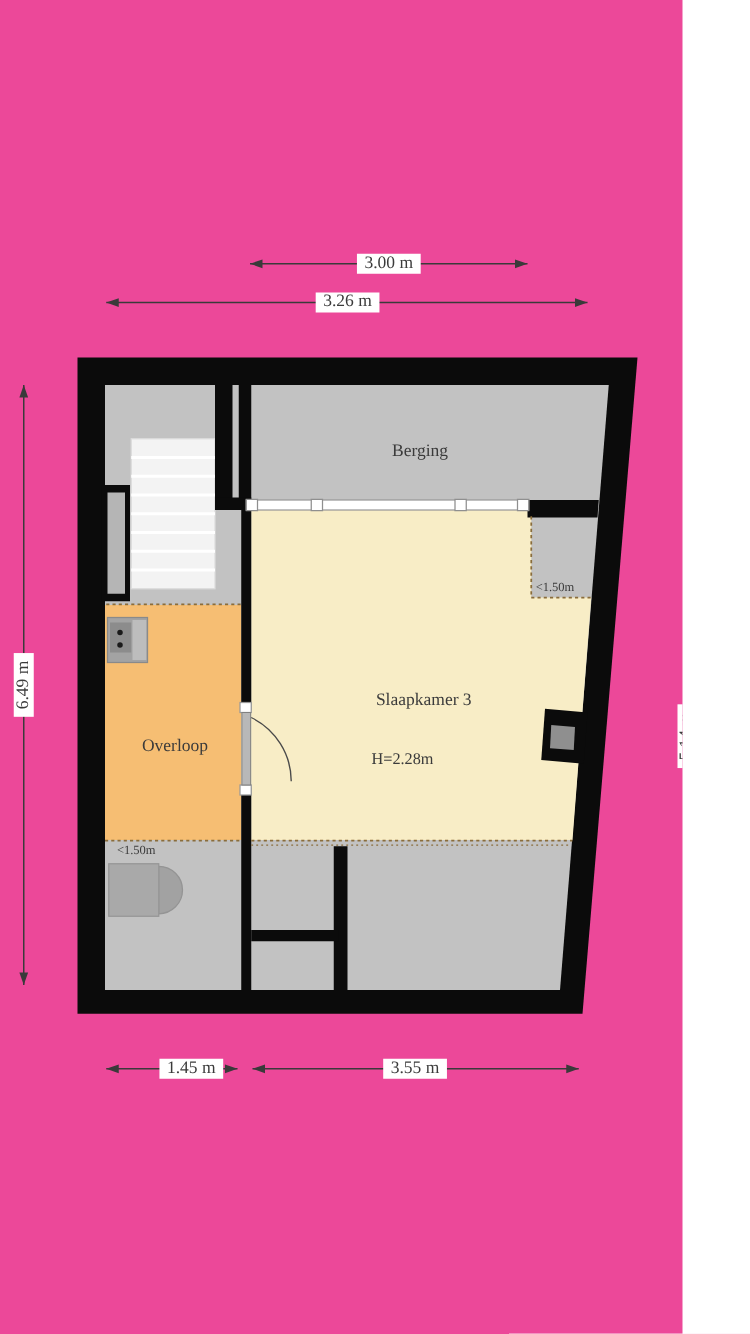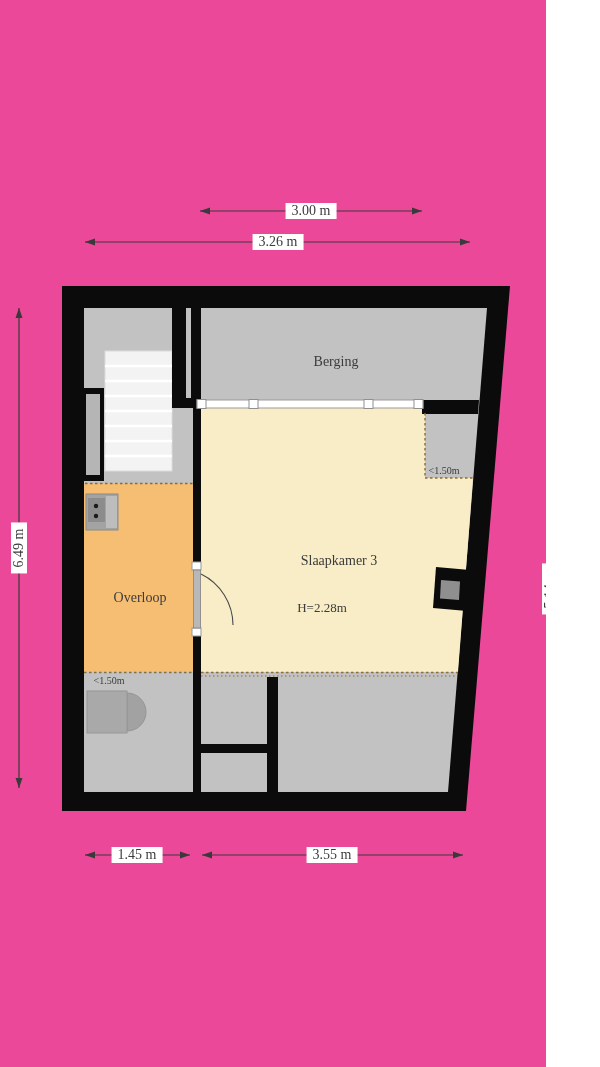--- a/index.html
+++ b/index.html
@@ -141,21 +141,21 @@
         <polygon points="463,855 453,851.5 453,858.5" stroke="none"></polygon>
       </g>
     </g>
   </svg>
 
   <div class="lbl dim" style="left:311px;top:211px;">3.00 m</div>
   <div class="lbl dim" style="left:278px;top:242px;">3.26 m</div>
   <div class="lbl dim vert" style="left:19px;top:548px;">6.49 m</div>
   <div class="lbl dim vert" style="left:550px;top:589px;">5.14 m</div>
   <div class="lbl dim vert" style="left:580px;top:577px;">2.58 m</div>
-  <div class="lbl dim" style="left:137px;top:855px;">1.45 m</div>
+  <div class="lbl dim" style="left:153px;top:855px;">1.45 m</div>
   <div class="lbl dim" style="left:332px;top:855px;">3.55 m</div>
 
   <div class="lbl" style="left:336px;top:362px;text-align:right;">Berging</div>
   <div class="lbl" style="left:339px;top:561px;text-align:center;">Slaapkamer 3</div>
   <div class="lbl sub" style="left:322px;top:577px;margin-top:30px;">H=2.28m</div>
   <div class="lbl" style="left:140px;top:562px;margin-top:36px;">Overloop</div>
 
   <div class="lbl small" style="left:444px;top:471px;">&lt;1.50m</div>
   <div class="lbl small" style="left:109px;top:681px;">&lt;1.50m</div>
 

